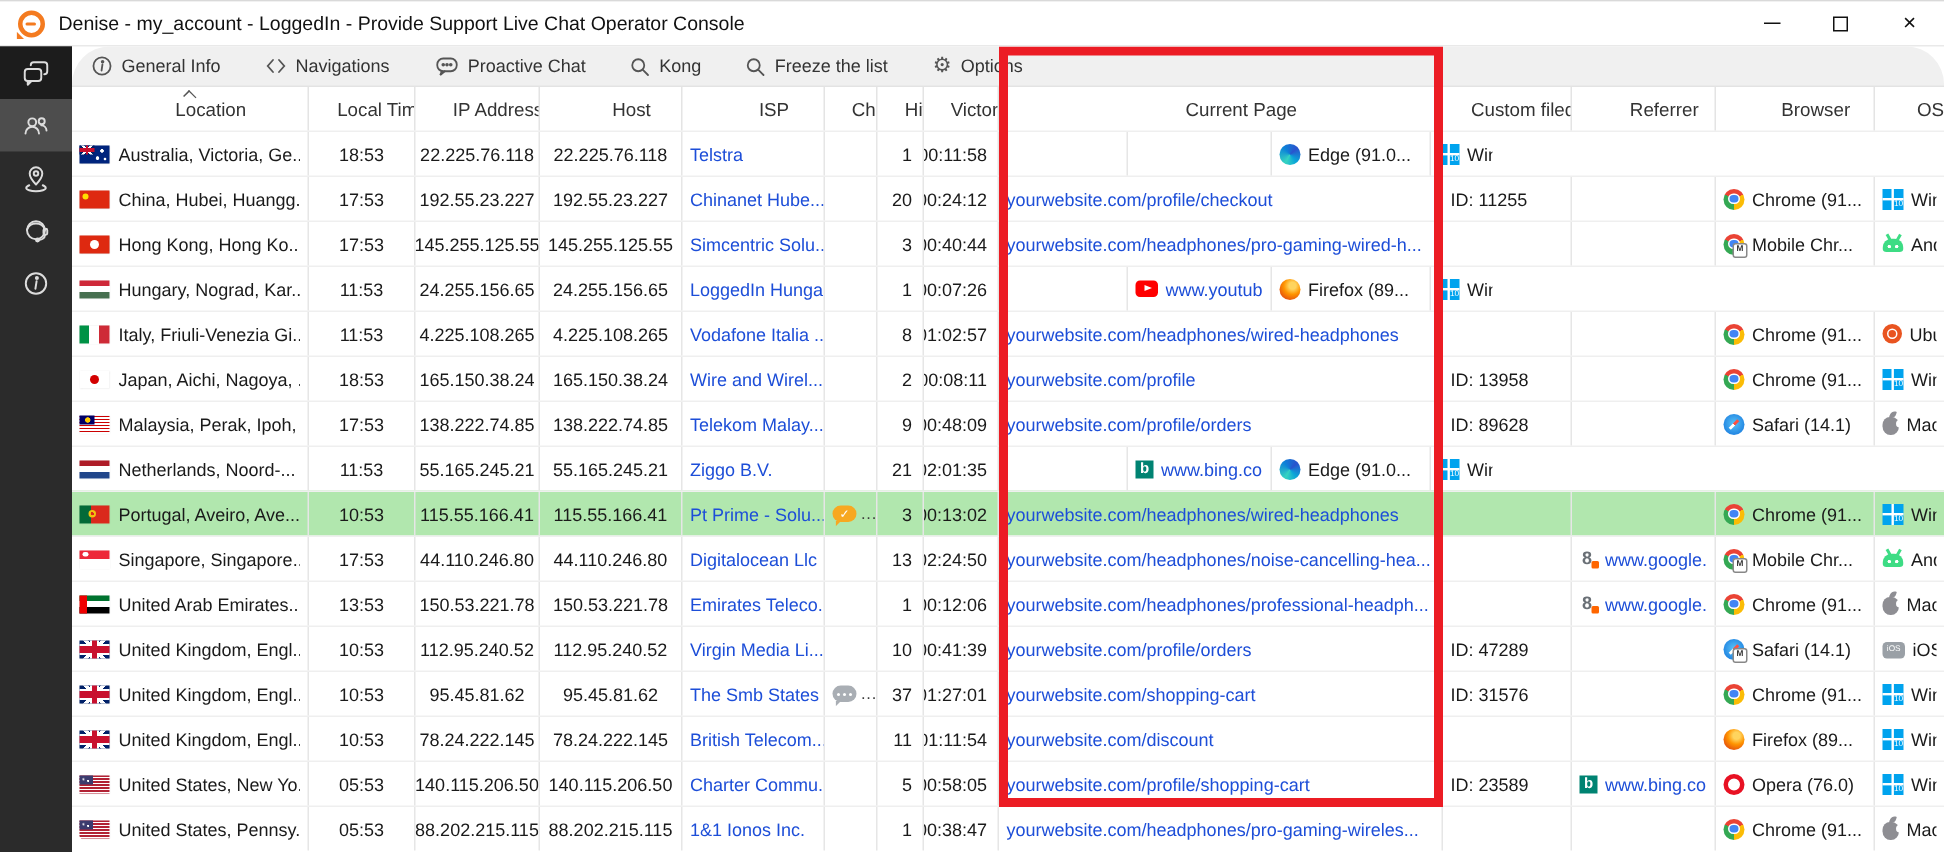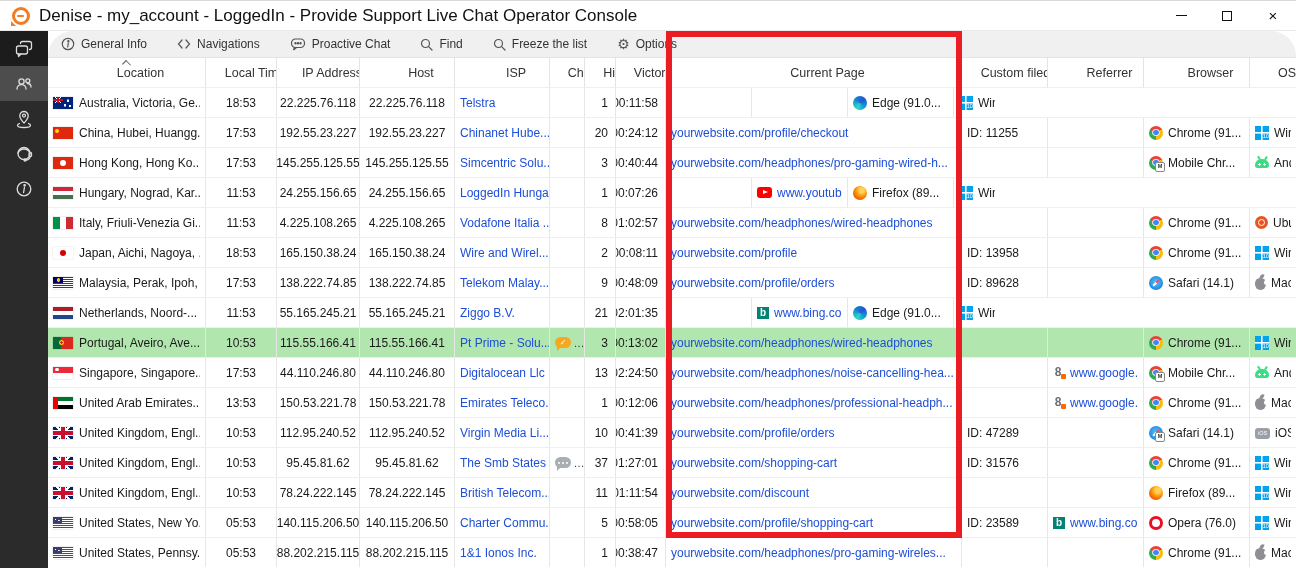--- a/index.html
+++ b/index.html
@@ -5,21 +5,21 @@
   * { box-sizing: border-box; margin: 0; padding: 0; }
   html,body { width:1296px; height:568px; overflow:hidden; }
   body { font-family:"Liberation Sans","DejaVu Sans",sans-serif; background:#fff; color:#1a1a1a; border-top:1px solid #d9d9d9;}
 
   
   .titlebar { height:30px; display:flex; align-items:center; background:#fff; border-bottom:1px solid #e9e9e9;}
   .logo { margin-left:12px; width:18px; height:18px; position:relative; flex:none;}
   .logo .ring { position:absolute; inset:0; border:3px solid #f47b20; border-radius:50%;}
   .logo .dash { position:absolute; left:5px; top:8px; width:7px; height:2.5px; background:#f47b20; border-radius:1px;}
   .logo .tail { position:absolute; left:-1px; bottom:-1px; width:5px; height:5px; background:#f47b20; clip-path:polygon(0 100%,100% 0,100% 100%); transform:rotate(90deg);}
-  .title-text { margin-left:9px; font-size:17px; color:#111; white-space:nowrap;}
+  .title-text { margin-left:9px; font-size:13px; color:#111; white-space:nowrap;}
   .win-controls { margin-left:auto; display:flex; height:100%;}
   .win-btn { width:46px; height:100%; display:flex; align-items:center; justify-content:center; cursor:default;}
   .glyph-min { width:11px; height:1px; background:#111;}
   .glyph-max { width:10px; height:10px; border:1px solid #111;}
   .glyph-close { font-size:15px; color:#111; line-height:1;}
 
   
   .app-body { display:flex; height:537px;}
   .sidebar { width:48px; background:#2b2b2b; flex:none; display:flex; flex-direction:column;}
   .side-item { height:35px; display:flex; align-items:center; justify-content:center;}
@@ -224,21 +224,21 @@
             <circle cx="8" cy="6.2" r=".6" fill="#555"></circle>
             <circle cx="10.5" cy="6.2" r=".6" fill="#555"></circle>
           </svg>
         <span>Proactive Chat</span>
       </div>
       <div class="tool-item">
         <svg width="13" height="13">
             <circle cx="5.5" cy="5.5" r="4"></circle>
             <line x1="8.6" y1="8.6" x2="12" y2="12"></line>
           </svg>
-        <span>Find</span>
+        <span>Kong</span>
       </div>
       <div class="tool-item">
         <svg width="13" height="13">
             <circle cx="5.5" cy="5.5" r="4"></circle>
             <line x1="8.6" y1="8.6" x2="12" y2="12"></line>
           </svg>
         <span>Freeze the list</span>
       </div>
       <div class="tool-item">
         <span class="gear-glyph">⚙</span>

